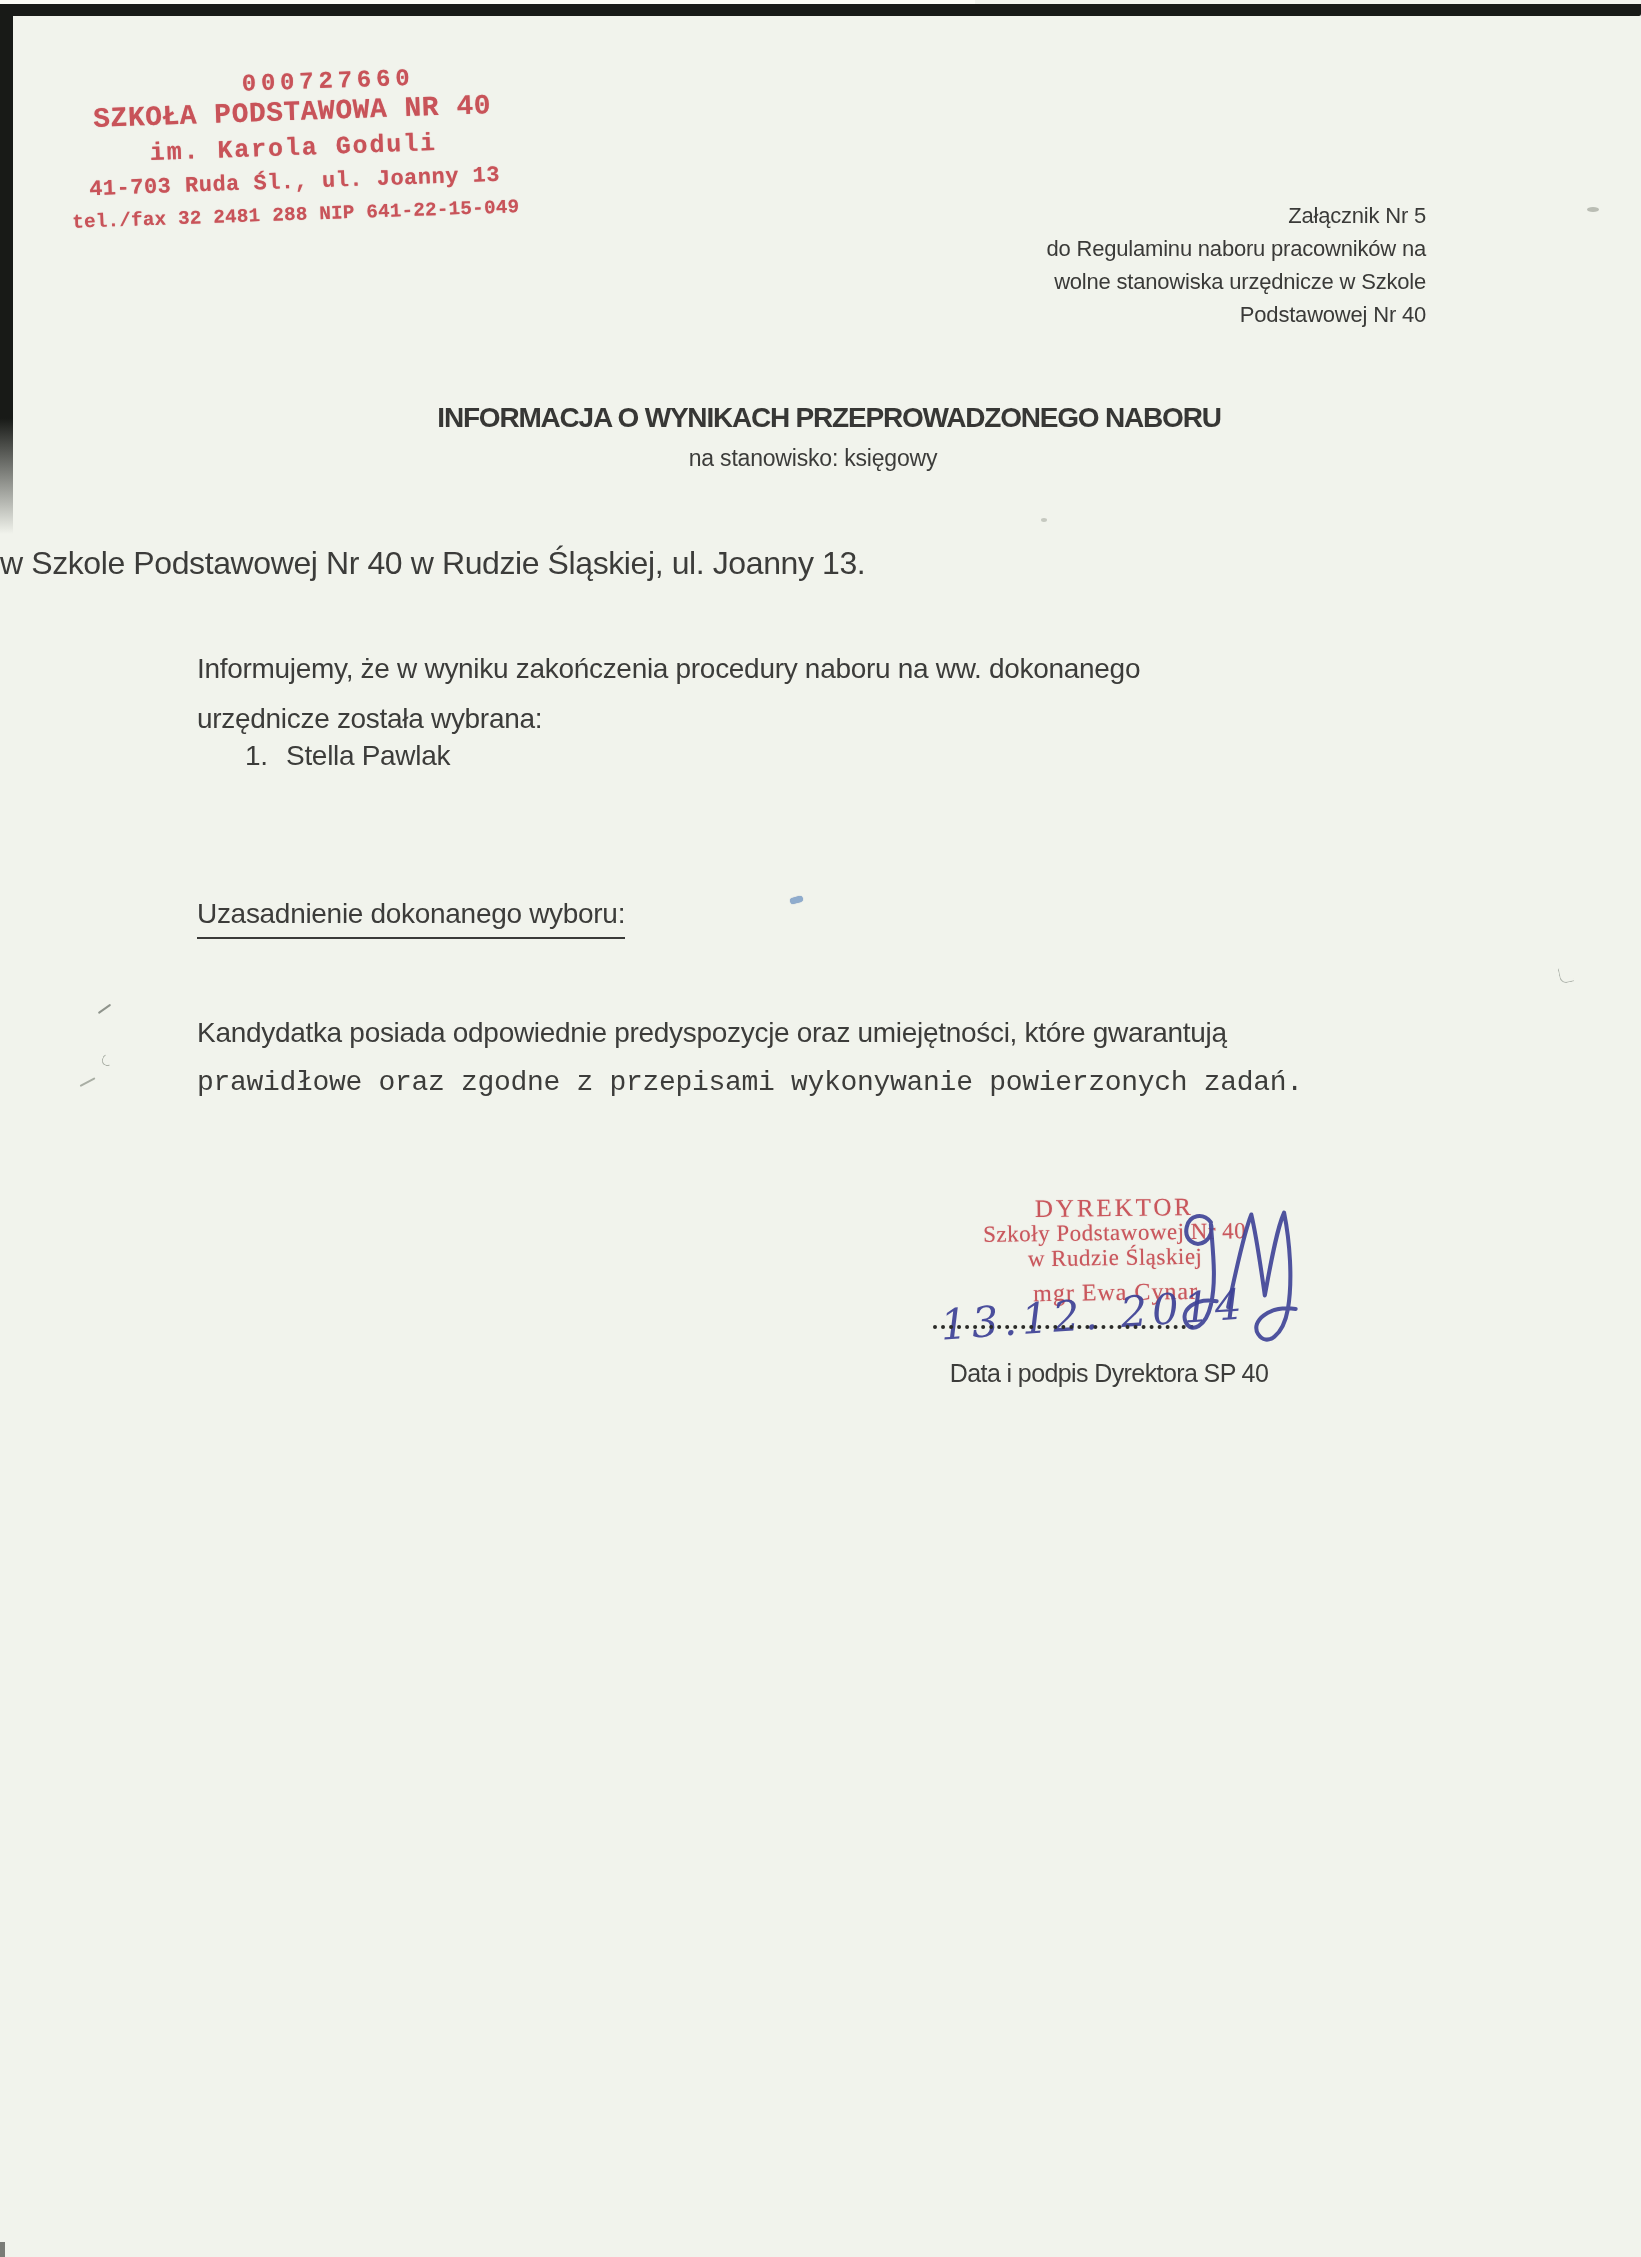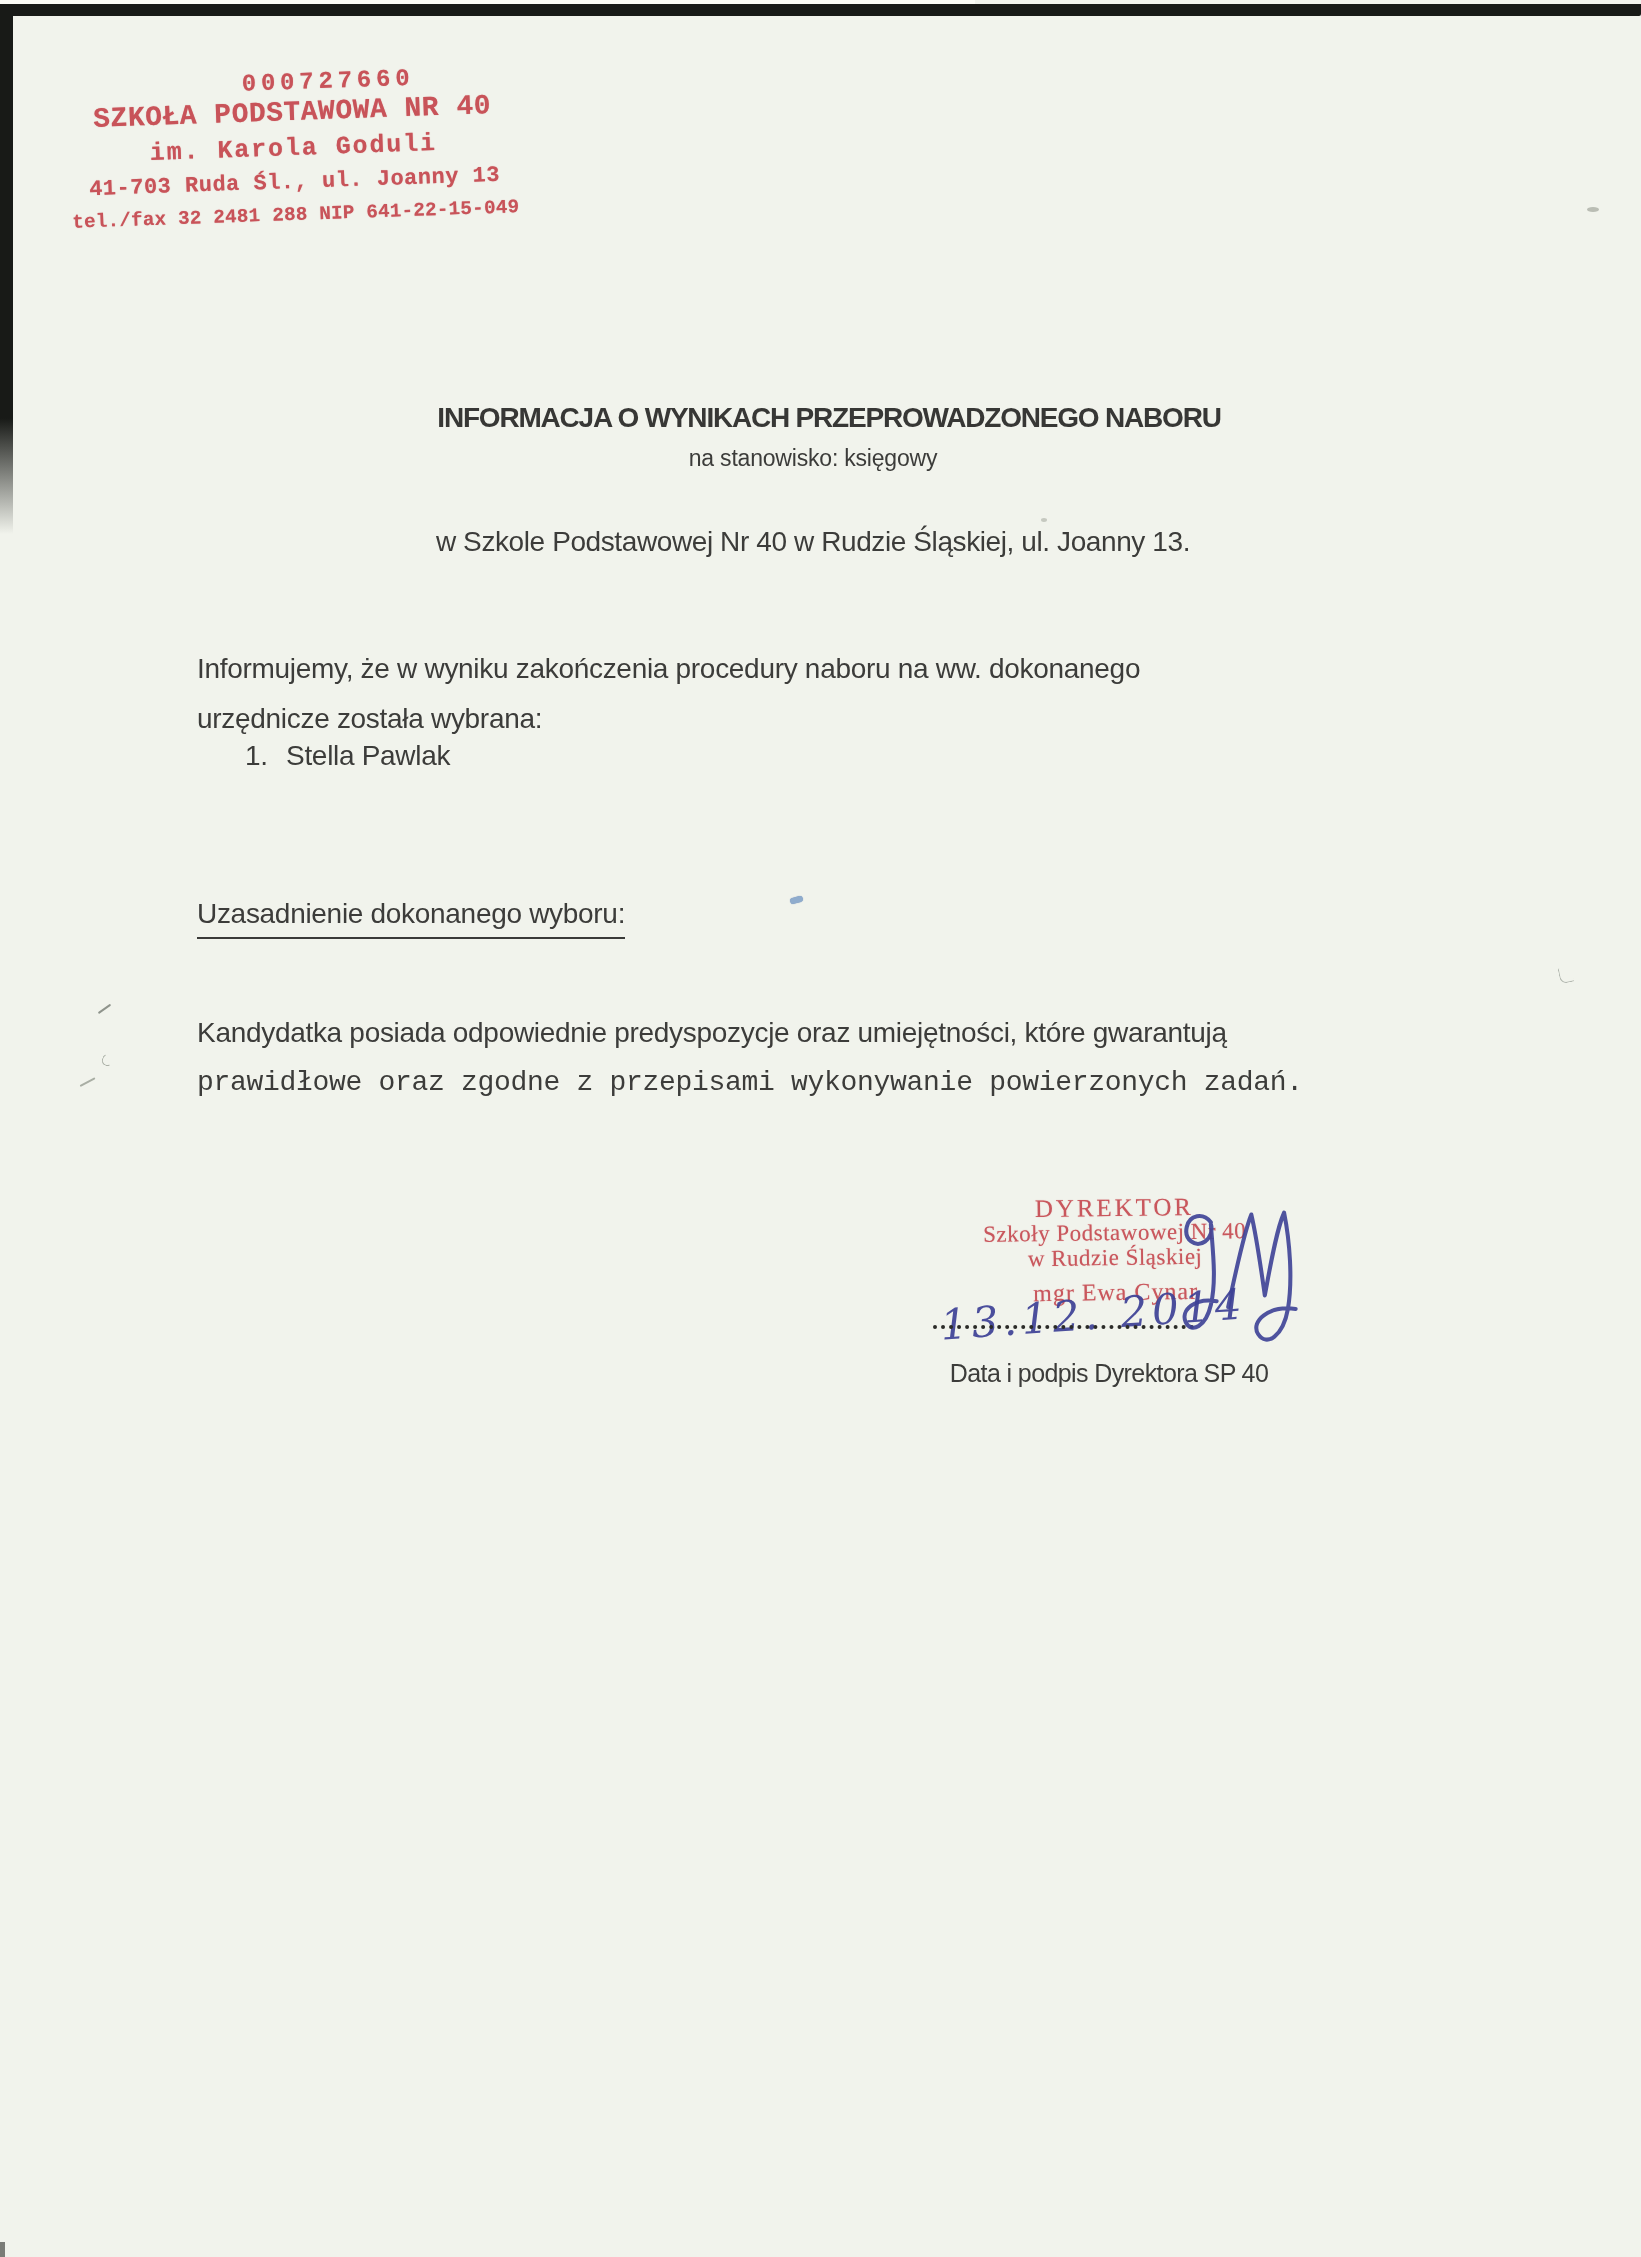--- a/index.html
+++ b/index.html
@@ -70,22 +70,22 @@
     text-align:center;
     font-size:28px;font-weight:bold;letter-spacing:-1.2px;
     color:#373735;
     margin:16px;
   }
   .doc-subtitle{
     position:absolute;left:0;top:445px;width:1626px;
     text-align:center;font-size:23px;letter-spacing:-0.2px;
   }
   .location-line{
-    position:absolute;left:0;top:526px;width:1626px;
-    text-align:center;font-size:28px;letter-spacing:-0.4px;
+    position:absolute;left:0;top:545px;width:1626px;
+    font-size:32px;letter-spacing:-0.4px;
   }
 
   .para{position:absolute;left:197px;width:1217px;font-size:28px;letter-spacing:-0.3px;}
   .p1l1{top:653px;}
   .p1l2{top:703px;}
   .p2l1{top:1017px;}
   .p2l2{top:1067px;font-family:Liberation Mono, monospace;}
 
   .list-item{
     position:absolute;left:245px;top:740px;font-size:28px;letter-spacing:-0.3px;
@@ -159,20 +159,26 @@
   <div class="scan-edge-bottom-left"></div>
 
   <div class="school-stamp">
     <div class="s1">000727660</div>
     <div class="s2">SZKOŁA PODSTAWOWA NR 40</div>
     <div class="s3">im. Karola Goduli</div>
     <div class="s4">41-703 Ruda Śl., ul. Joanny 13</div>
     <div class="s5">tel./fax 32 2481 288 NIP 641-22-15-049</div>
   </div>
 
+  <div class="attachment-note">
+    <div>Załącznik Nr 5</div>
+    <div>do Regulaminu naboru pracowników na</div>
+    <div>wolne stanowiska urzędnicze w Szkole</div>
+    <div>Podstawowej Nr 40</div>
+  </div>
 
   <h1 class="doc-title">INFORMACJA O WYNIKACH PRZEPROWADZONEGO NABORU</h1>
   <div class="doc-subtitle">na stanowisko: księgowy</div>
   <div class="location-line">w Szkole Podstawowej Nr 40 w Rudzie Śląskiej, ul. Joanny 13.</div>
 
   <div class="para p1l1">Informujemy, że w wyniku zakończenia procedury naboru na ww. dokonanego</div>
   <div class="para p1l2">urzędnicze została wybrana:</div>
 
   <div class="list-item">
     <span class="num">1.</span><span>Stella Pawlak</span>

